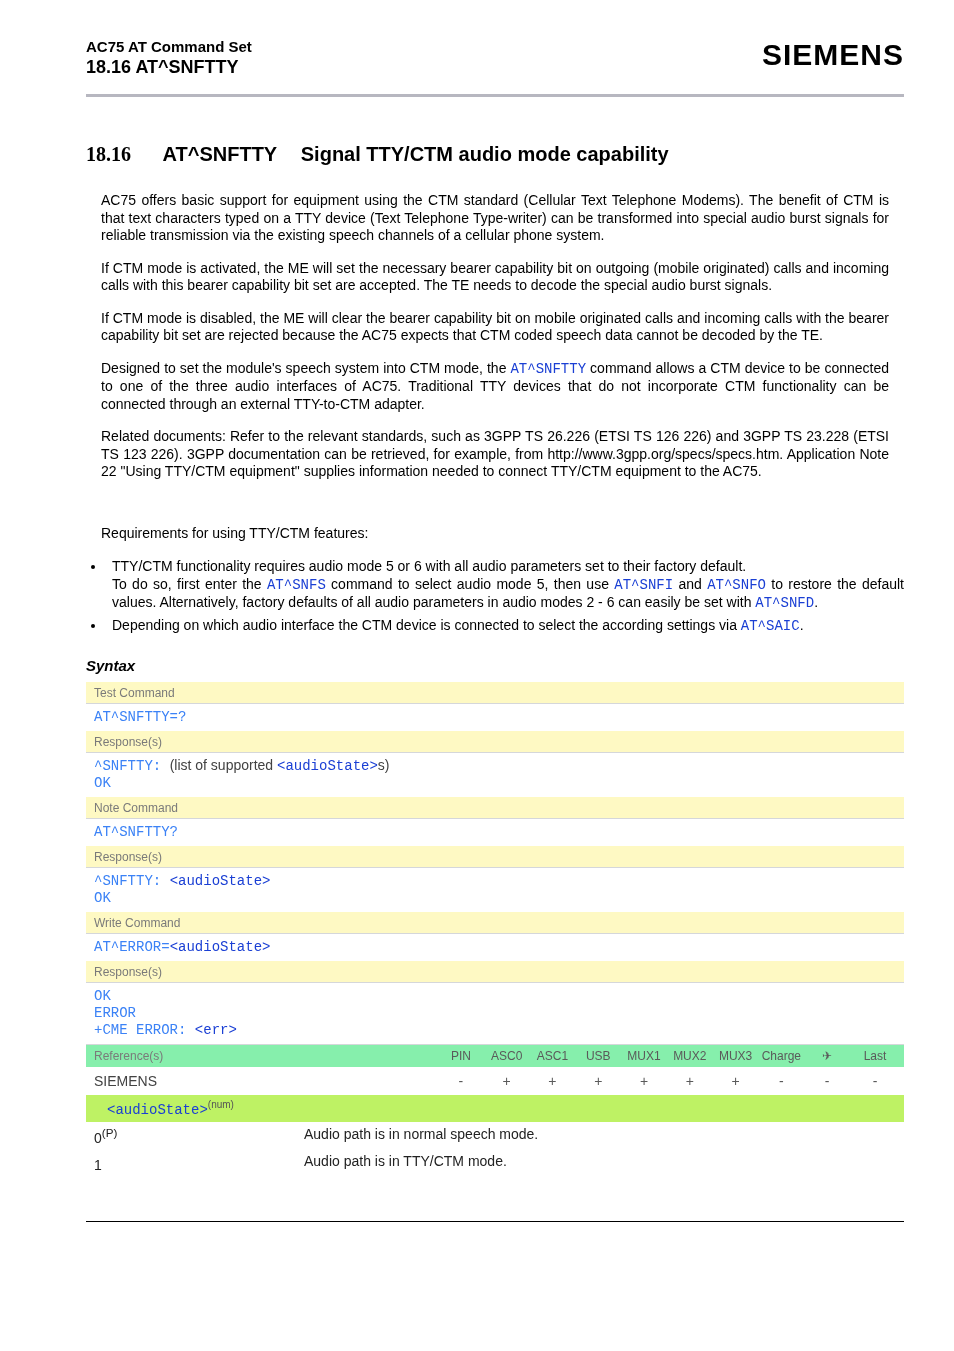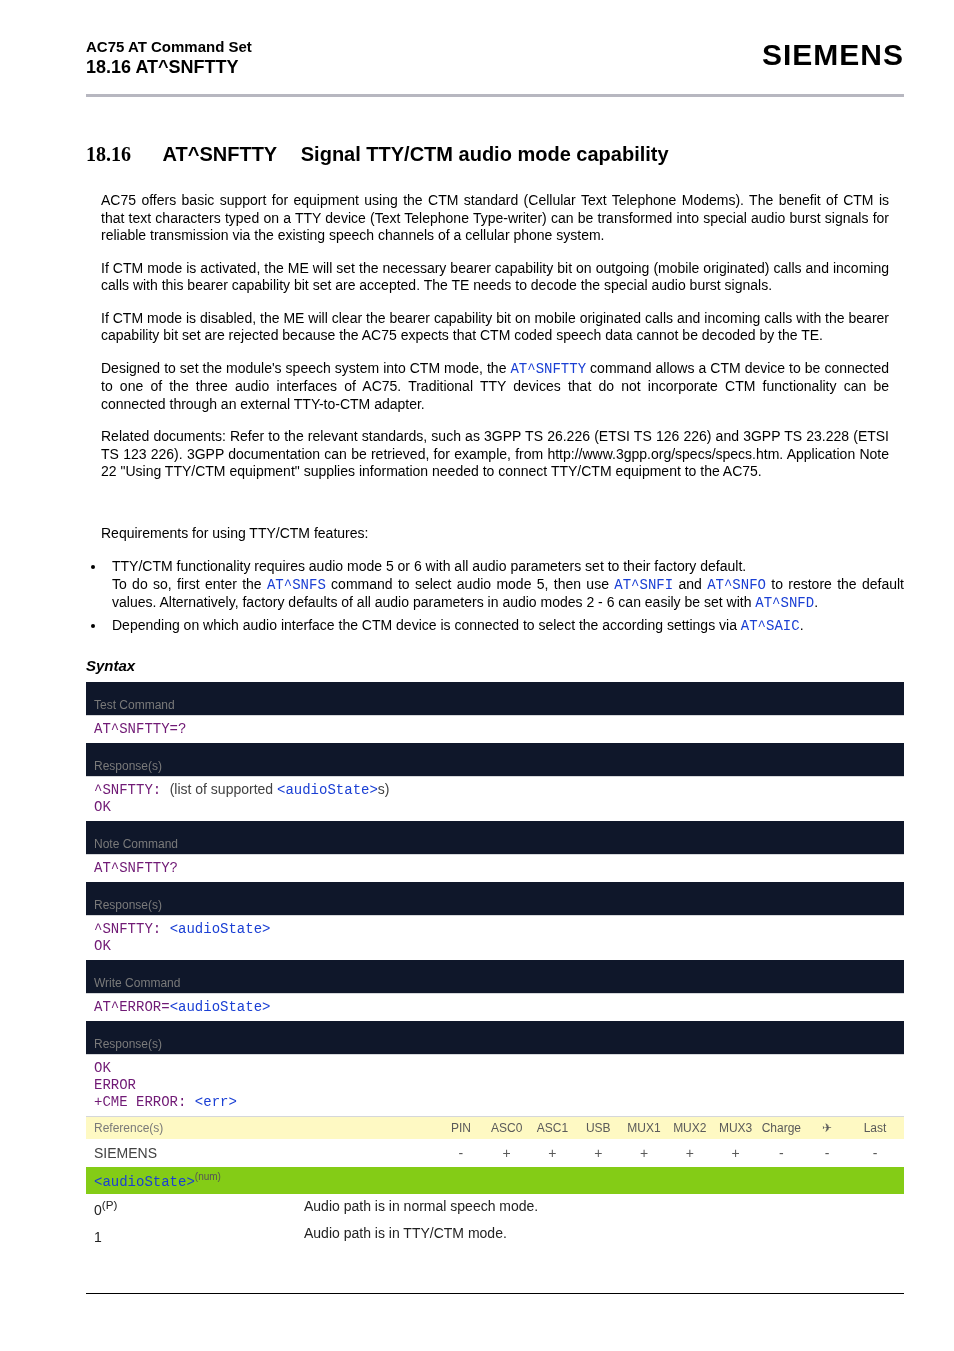--- a/index.html
+++ b/index.html
@@ -29,37 +29,37 @@
   h1.section-title .cmd { display: inline-block; margin-right: 18px; }
   .body-text { font-size: 14px; line-height: 1.25; text-align: justify; }
   .body-text p { margin: 15px; }
   .body-text .gap { height: 14px; }
   .link { color: #1a3fd4; font-family: "Courier New", monospace; font-size: 14px; }
   .mono { font-family: "Courier New", monospace; font-size: 14px; }
   ul.req { list-style: disc; padding-left: 20px; margin-top: 16px; }
   ul.req li { text-align: justify; margin-bottom: 4px; padding-left: 6px; line-height: 1.25; }
   .subhead { font-style: italic; font-weight: bold; font-size: 15px; margin-top: 22px; margin-bottom: 8px; }
   .syntax-box { border: none; }
-  .syn-section { background: #0f172a; padding: 16px 8px 3px 8px; font-size: 12px; color: #7a7a7a; border-bottom: 1px solid #d5d7da; }
+  .syn-section { background: #fef9c3; padding: 4px 8px 3px 8px; font-size: 12px; color: #7a7a7a; border-bottom: 1px solid #d5d7da; }
   .syn-section.sub { border-top: none; }
   .syn-content { padding: 4px 8px 6px 8px; font-size: 14px; color: #424242; }
-  .syn-content .mono { color: #701a75; }
+  .syn-content .mono { color: #3b82f6; }
   .syn-content .param { color: #1a3fd4; font-family: "Courier New", monospace; }
-  .ref-row { display: flex; background: #fef9c3; border-top: 1px solid #d5d7da; }
+  .ref-row { display: flex; background: #86efac; border-top: 1px solid #d5d7da; }
   .ref-left { flex: 0 0 352px; padding: 4px 8px; font-size: 12px; color: #7a7a7a; }
   .ref-right { flex: 1; display: flex; font-size: 12px; color: #5a5a5a; }
   .ref-right .cell { flex: 1; text-align: center; padding: 4px 2px; }
   .ref-right .cell.last { flex: 1.1; padding-right: 6px; }
   .ref-val-row { display: flex; }
   .ref-val-left { flex: 0 0 352px; padding: 6px 8px; font-size: 14px; color: #424242; }
   .ref-val-right { flex: 1; display: flex; font-size: 14px; color: #5a5a5a; }
   .ref-val-right .cell { flex: 1; text-align: center; padding: 6px 2px; }
   .ref-val-right .cell.last { flex: 1.1; padding-right: 6px; }
   .arrow { font-family: "DejaVu Sans", Arial, sans-serif; }
-  .param-head { background: #84cc16; padding: 4px 8px; font-size: 14px; color: #555; }
+  .param-head { background: #bef264; padding: 4px 21px; font-size: 14px; color: #555; }
   .param-head .param { color: #1a3fd4; font-family: "Courier New", monospace; }
   .param-head sup { font-size: 10px; color: #555; }
   .param-row { display: flex; padding: 4px 8px; font-size: 14px; color: #222; }
   .param-row .pv { width: 210px; }
   .param-row .pd { flex: 1; }
   .footer-hr { border: none; border-top: 1px solid #000; margin-top: 44px; }
   .footer { display: flex; justify-content: space-between; font-size: 14px; padding-top: 4px; }
   .footer .fl { text-align: left; }
   .footer .fc { text-align: center; }
   .footer .fr { text-align: right; }

